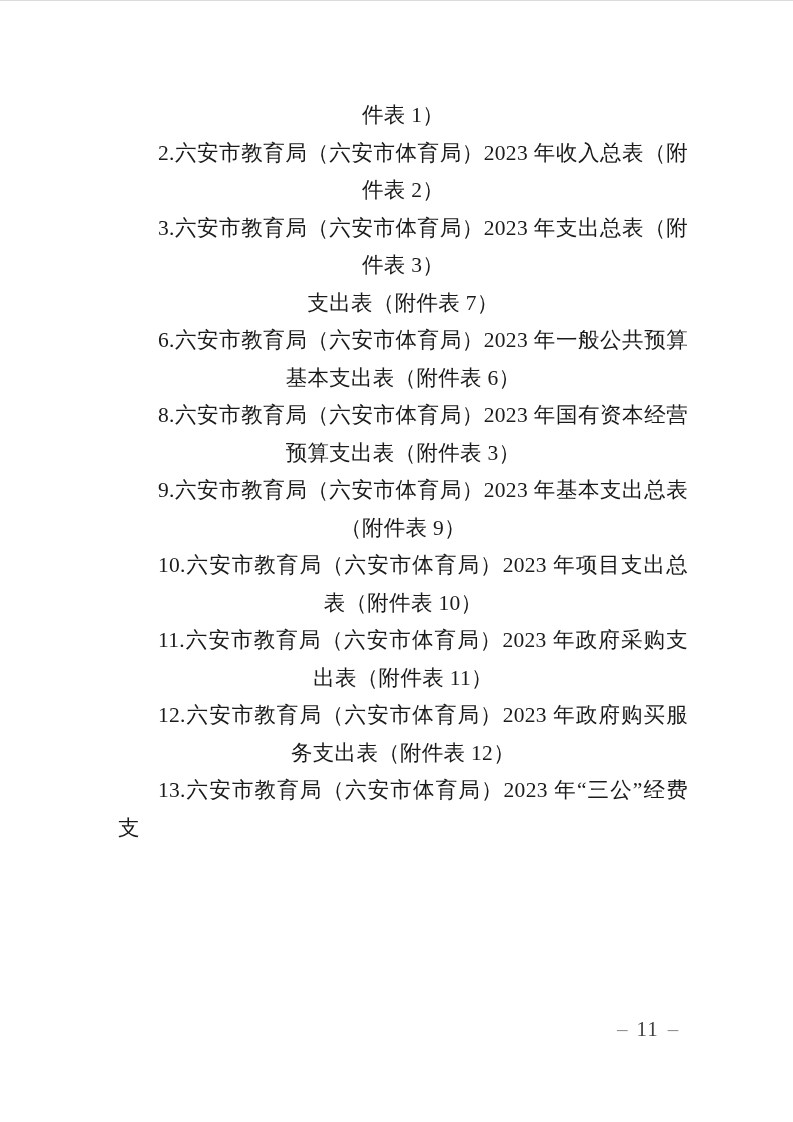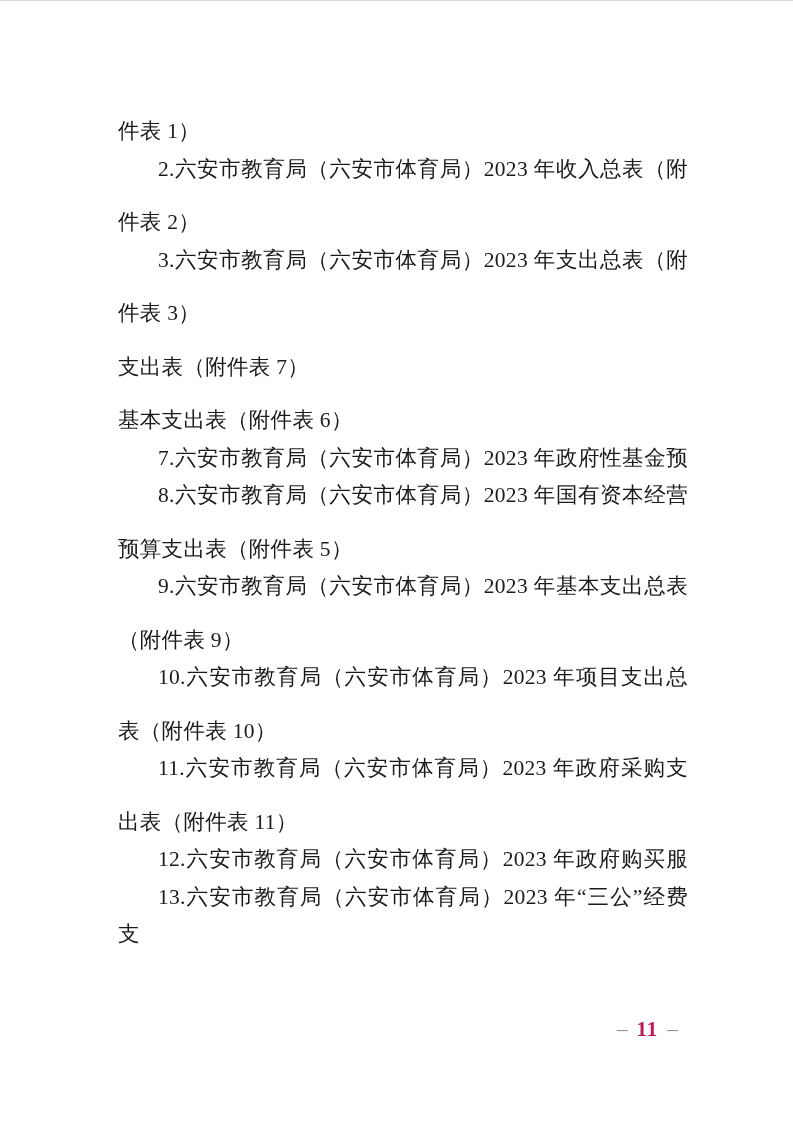--- a/index.html
+++ b/index.html
@@ -26,66 +26,66 @@
     font-size: 21.5px;
     line-height: 37.5px;
     letter-spacing: 0.3px;
   }
   .line {
     height: 37.5px;
     white-space: normal;
   }
   
   .line.cont {
-    text-align: left;
-    margin-top: 16px;
+    text-align: center;
   }
   
   .line.item {
     text-indent: 40px;
     text-align: justify;
     text-align-last: justify;
   }
   .pagenum {
     position: absolute;
     left: 617px;
     top: 1018px;
     display: flex;
     align-items: center;
     gap: 9px;
     font-size: 21px;
     line-height: 22px;
   }
   .pagenum .dash { color: #8c8c8c; }
-  .pagenum .num  { color: #be185d; letter-spacing: 1px; font-weight: bold; }
+  .pagenum .num  { color: #404040; letter-spacing: 1px; }
 </style>
 </head>
 <body>
 
 <div class="page">
   <div class="top-edge"></div>
 
   <div class="doc">
     <div class="line cont">件表 1）</div>
     <div class="line item">2.六安市教育局（六安市体育局）2023 年收入总表（附</div>
     <div class="line cont">件表 2）</div>
     <div class="line item">3.六安市教育局（六安市体育局）2023 年支出总表（附</div>
     <div class="line cont">件表 3）</div>
     <div class="line cont">支出表（附件表 7）</div>
+    <div class="line item">6.六安市教育局（六安市体育局）2023 年一般公共预算</div>
     <div class="line cont">基本支出表（附件表 6）</div>
-    <div class="line item">7.六安市教育局（六安市体育局）2023 年政府性基金预</div>
     <div class="line item">8.六安市教育局（六安市体育局）2023 年国有资本经营</div>
-    <div class="line cont">预算支出表（附件表 5）</div>
+    <div class="line cont">预算支出表（附件表 3）</div>
     <div class="line item">9.六安市教育局（六安市体育局）2023 年基本支出总表</div>
     <div class="line cont">（附件表 9）</div>
     <div class="line item">10.六安市教育局（六安市体育局）2023 年项目支出总</div>
     <div class="line cont">表（附件表 10）</div>
     <div class="line item">11.六安市教育局（六安市体育局）2023 年政府采购支</div>
     <div class="line cont">出表（附件表 11）</div>
     <div class="line item">12.六安市教育局（六安市体育局）2023 年政府购买服</div>
+    <div class="line cont">务支出表（附件表 12）</div>
     <div class="line item">13.六安市教育局（六安市体育局）2023 年“三公”经费支</div>
   </div>
 
   <div class="pagenum">
     <span class="dash">–</span>
     <span class="num">11</span>
     <span class="dash">–</span>
   </div>
 </div>
 

